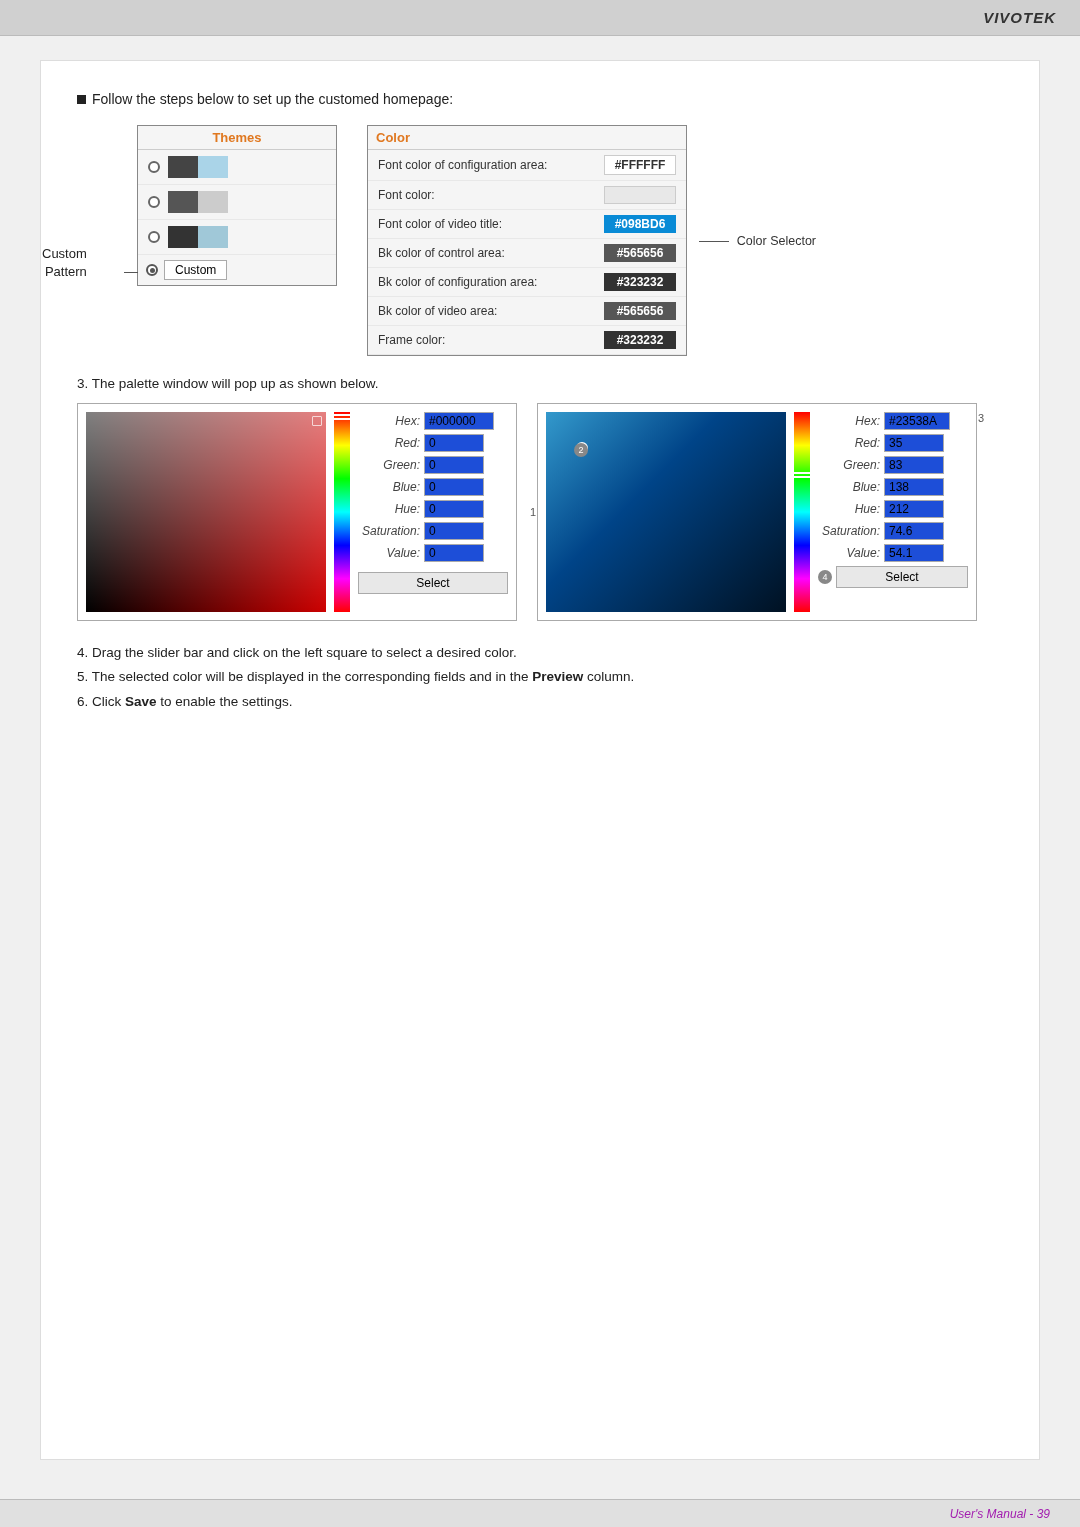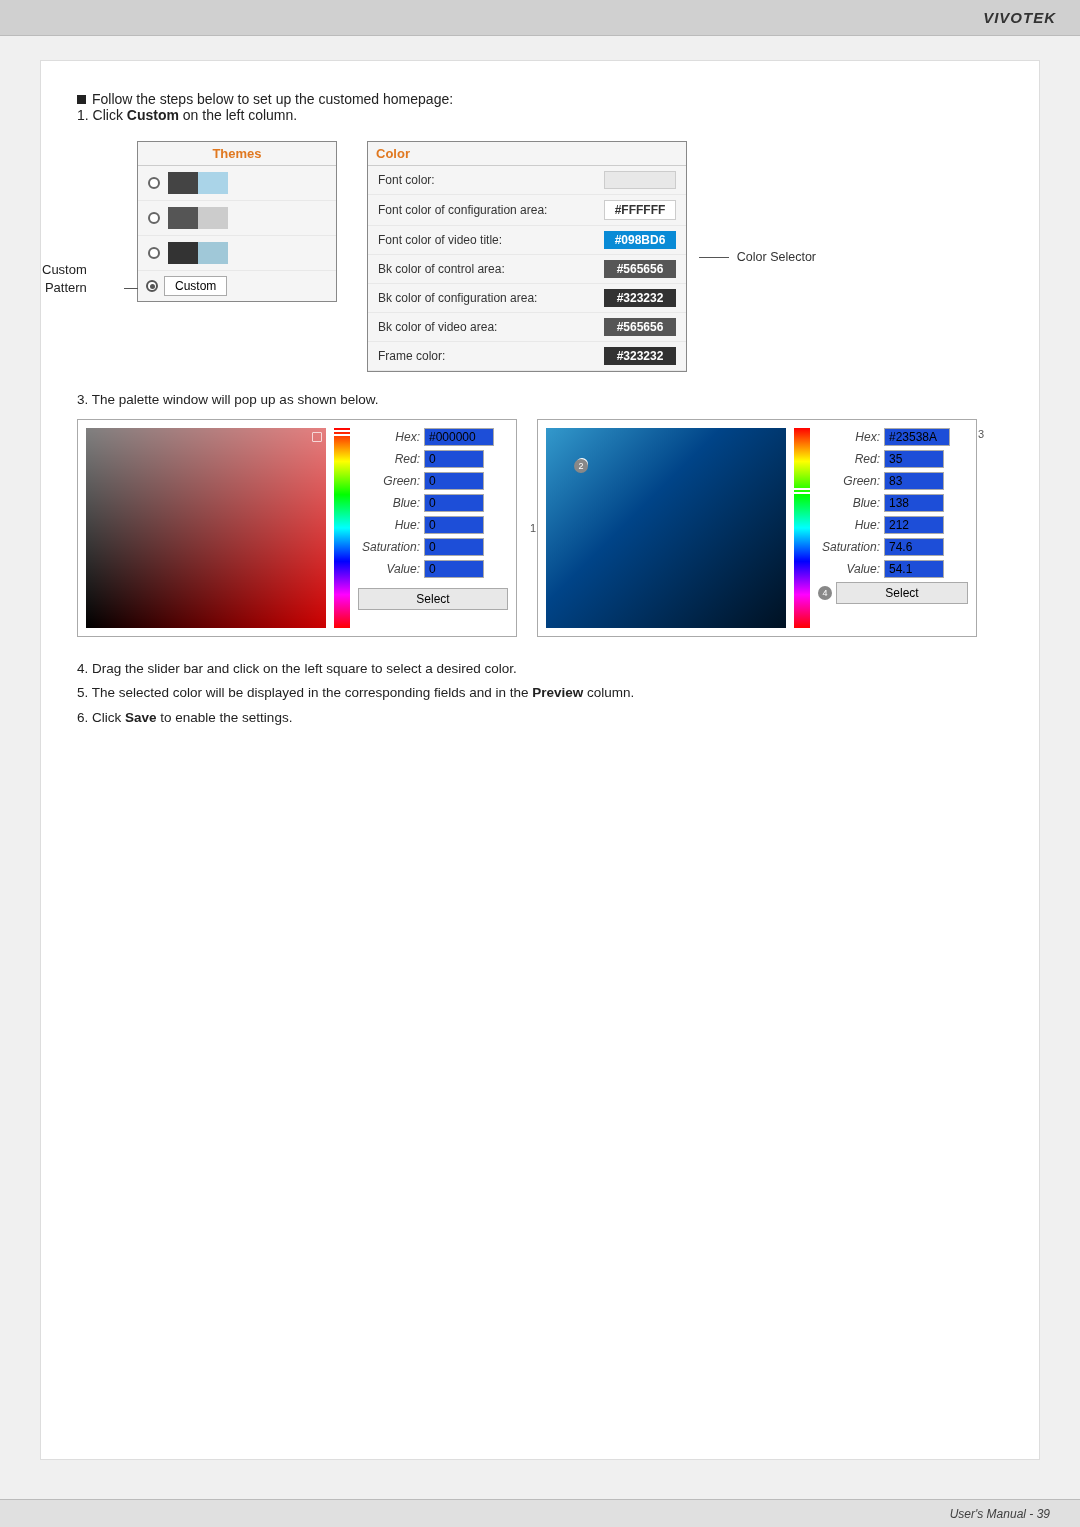--- a/index.html
+++ b/index.html
@@ -269,21 +269,21 @@
       border-top: 1px solid #bbb;
       height: 28px;
       display: flex;
       align-items: center;
       justify-content: flex-end;
       padding-right: 30px;
     }
     .footer-text {
       font-style: italic;
       font-size: 12px;
-      color: #404040;
+      color: #a21caf;
     }
     .bottom-steps {
       margin-top: 16px;
     }
     .bottom-steps p {
       font-size: 13.5px;
       line-height: 1.8;
     }
   </style>
 </head>
@@ -293,23 +293,20 @@
   <span class="header-brand">VIVOTEK</span>
 </div>
 
 <div class="content-area">
 
   <div class="instructions">
     <div class="bullet-item">
       <span class="bullet-square"></span>
       <span>Follow the steps below to set up the customed homepage:</span>
     </div>
-    <div>
-      1. Click <strong>Custom</strong><span> on the left column.</span>
-    </div>
   </div>
 
   <div class="step-diagram">
 
     <div class="themes-panel" style="position:relative;">
       <div class="themes-title">Themes</div>
 
       <div class="theme-row">
         <div class="radio-circle"></div>
         <div class="theme-swatch">
@@ -342,27 +339,27 @@
       <div class="custom-pattern-label" style="position:absolute;left:-96px;bottom:4px;font-size:13px;line-height:1.4;">
         Custom<br>Pattern
       </div>
       <div style="position:absolute;left:-14px;bottom:12px;width:14px;height:1px;background:#555;"></div>
     </div>
 
     <div class="color-panel" style="position:relative;">
       <div class="color-title">Color</div>
 
       <div class="color-row">
+        <span class="color-label">Font color of configuration area:</span>
+        <span class="color-value" style="background:#ffffff;border:1px solid #ccc;color:#333;">#FFFFFF</span>
+      </div>
+
+      <div class="color-row">
         <span class="color-label">Font color:</span>
         <span class="color-value" style="background:#e8e8e8;border:1px solid #ccc;width:72px;height:18px;display:inline-block;"></span>
-      </div>
-
-      <div class="color-row">
-        <span class="color-label">Font color of configuration area:</span>
-        <span class="color-value" style="background:#ffffff;border:1px solid #ccc;color:#333;">#FFFFFF</span>
       </div>
 
       <div class="color-row">
         <span class="color-label">Font color of video title:</span>
         <span class="color-value" style="background:#098BD6;color:#fff;">#098BD6</span>
       </div>
 
       <div class="color-row">
         <span class="color-label">Bk color of control area:</span>
         <span class="color-value" style="background:#565656;color:#fff;">#565656</span>

